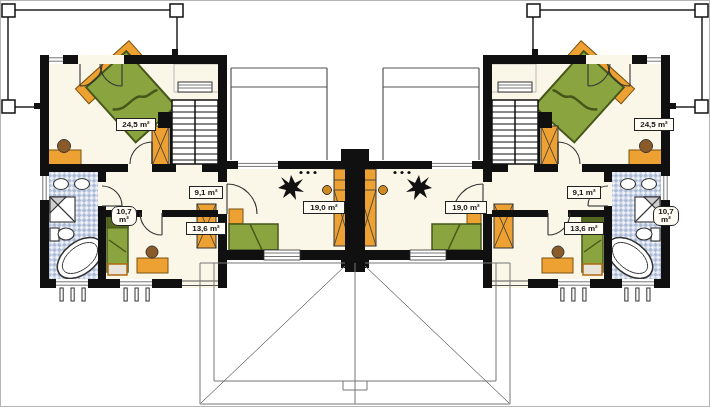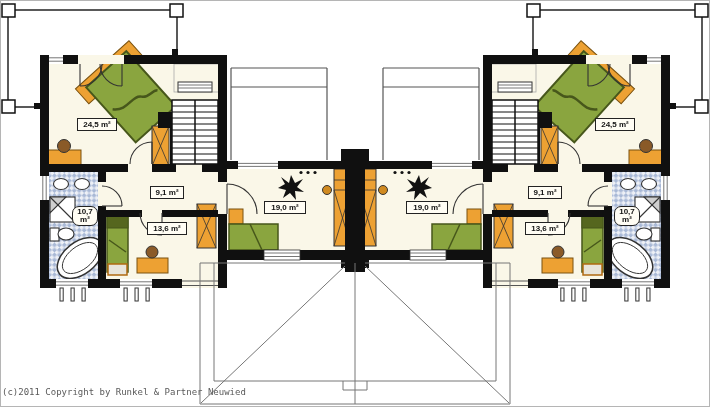--- a/index.html
+++ b/index.html
@@ -1,21 +1,21 @@
 <!DOCTYPE html>
 <html><head>
 <meta charset="utf-8">
 <style>
   html,body{margin:0;padding:0;background:#fff;}
   #stage{position:relative;width:710px;height:407px;background:#fff;overflow:hidden;
          font-family:"Liberation Sans",sans-serif;box-shadow:inset 0 0 0 1px #b5b5b5;}
   #plan-svg{position:absolute;left:0;top:0;}
   .room-label{position:absolute;background:#fffdf4;border:1px solid #222;color:#111;
               font-size:8px;font-weight:700;line-height:9px;text-align:center;
-              padding:1px 0;white-space:nowrap;z-index:5;}
+              padding:1px 0;white-space:nowrap;z-index:5;margin-left:39px;}
   .room-label.small{white-space:normal;line-height:8px;border-radius:7px;}
   #copyright{position:absolute;left:2px;top:387px;font-family:"DejaVu Sans Mono",monospace;
              font-size:9px;color:#5a5a5a;z-index:6;letter-spacing:0px;}
 </style>
 </head>
 <body>
 
 <div id="stage">
 
 <svg id="plan-svg" width="710" height="407" viewBox="0 0 710 407">
@@ -226,15 +226,14 @@
 <div class="room-label" style="left:147px;top:222px;width:38px;">13,6 m²</div>
 <div class="room-label small" style="left:72px;top:206px;width:24px;">10,7 m²</div>
 <div class="room-label" style="left:264px;top:201px;width:40px;">19,0 m²</div>
 
 <div class="room-label" style="left:595px;top:118px;width:38px;">24,5 m²</div>
 <div class="room-label" style="left:528px;top:186px;width:32px;">9,1 m²</div>
 <div class="room-label" style="left:525px;top:222px;width:38px;">13,6 m²</div>
 <div class="room-label small" style="left:614px;top:206px;width:24px;">10,7 m²</div>
 <div class="room-label" style="left:406px;top:201px;width:40px;">19,0 m²</div>
 
-<div id="copyright">(c)2011 Copyright by Runkel &amp; Partner Neuwied</div>
 
 </div>
 
 </body></html>

